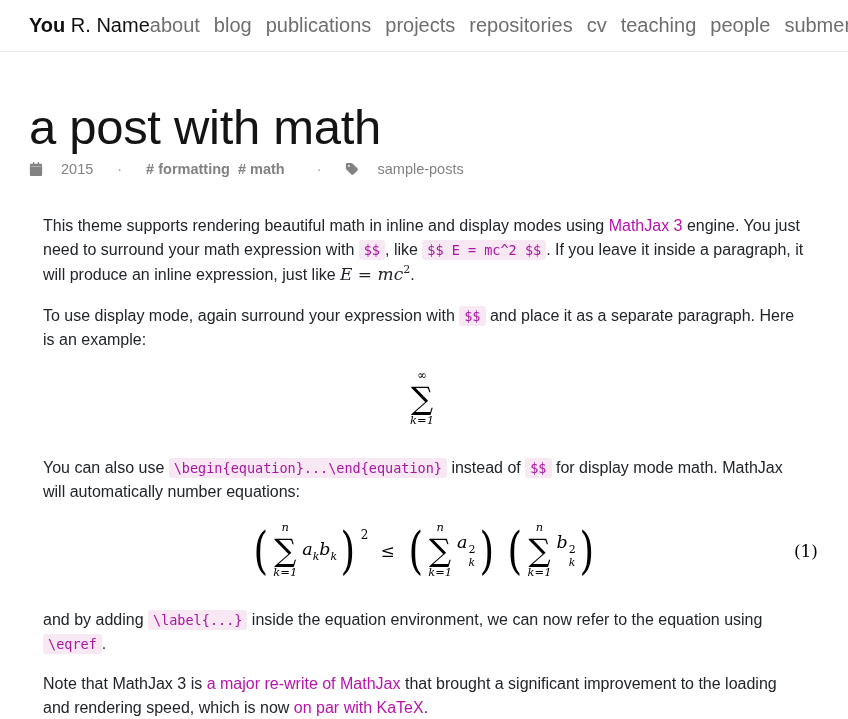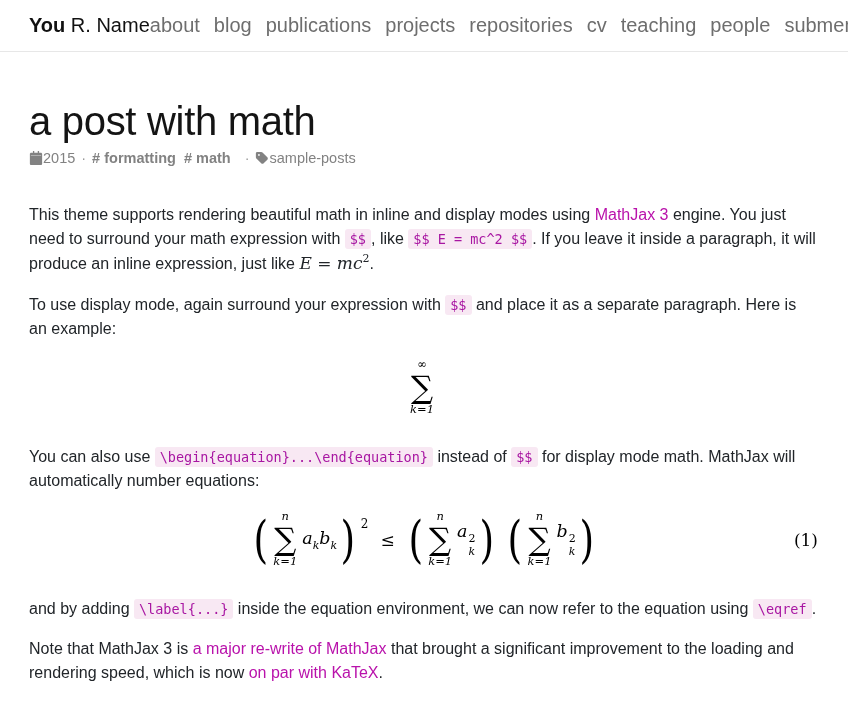--- a/index.html
+++ b/index.html
@@ -32,35 +32,35 @@
     border-right:4px solid transparent; border-top:4px solid #6e6e6e;
   }
   .theme-toggle {
     background:none; border:none; padding:0; margin-left:12px;
     cursor:pointer; line-height:0;
   }
 
   
   .content { padding:0 30px 0 29px; }
   h1.post-title {
-    font-size:40px; font-weight:400; color:#141414;
+    font-size:49px; font-weight:400; color:#141414;
     margin:47px 0 6px; letter-spacing:-0.3px;
   }
   .post-date { color:#9a9a9a; font-size:14px; margin:0 0 9px; }
   .post-meta {
     color:#828282; font-size:14.5px; margin:0 0 37px;
-    display:flex; align-items:center; flex-wrap:wrap; column-gap:2px;
+    display:flex; align-items:center; flex-wrap:wrap; column-gap:20px;
   }
   .post-meta a { color:#828282; text-decoration:none; }
   .post-meta .sep { color:#9a9a9a; padding:0 4px; }
   .post-meta .micon { flex:none; margin-right:-2px; }
   .cat-item { margin-right:8px;font-weight:bold; }
 
   
-  .article p { line-height:1.5; margin:0 0 16px; color:#212529; }
+  .article p { line-height:1.5; margin:0 14px 16px; color:#212529; }
   .plink { color:#b912ab; text-decoration:none; }
   code.inl {
     font-family:"DejaVu Sans Mono", monospace;
     font-size:13.5px; color:#a816a2; background:#f8e8f3;
     padding:2px 5px; border-radius:3px; white-space:nowrap;
   }
   .imath { font-family:"DejaVu Serif", serif; font-size:17px; font-style:italic; }
   .imath sup { font-size:11px; font-style:normal; }
 
   

